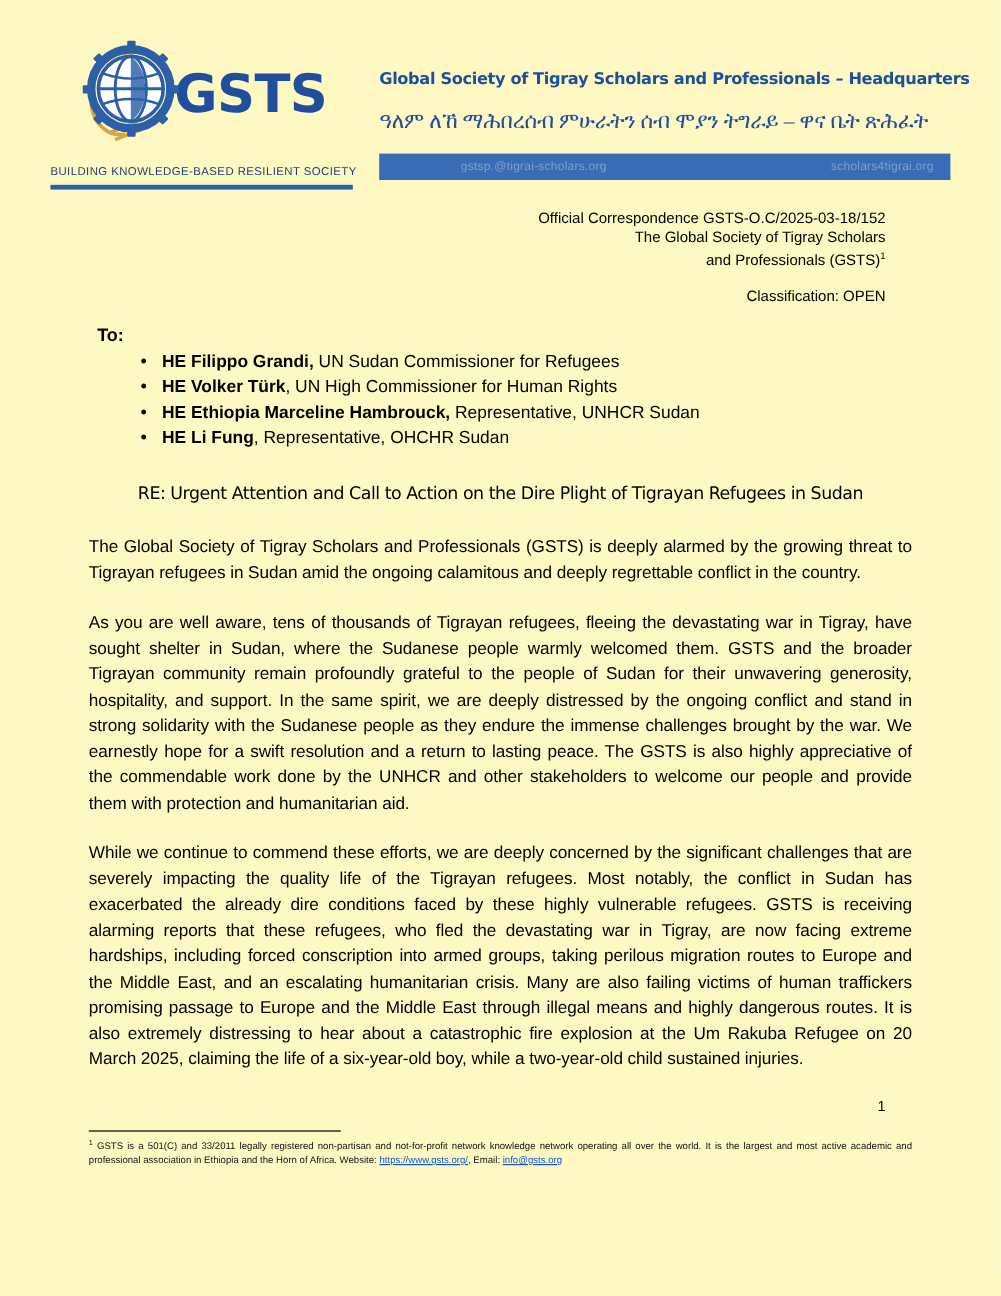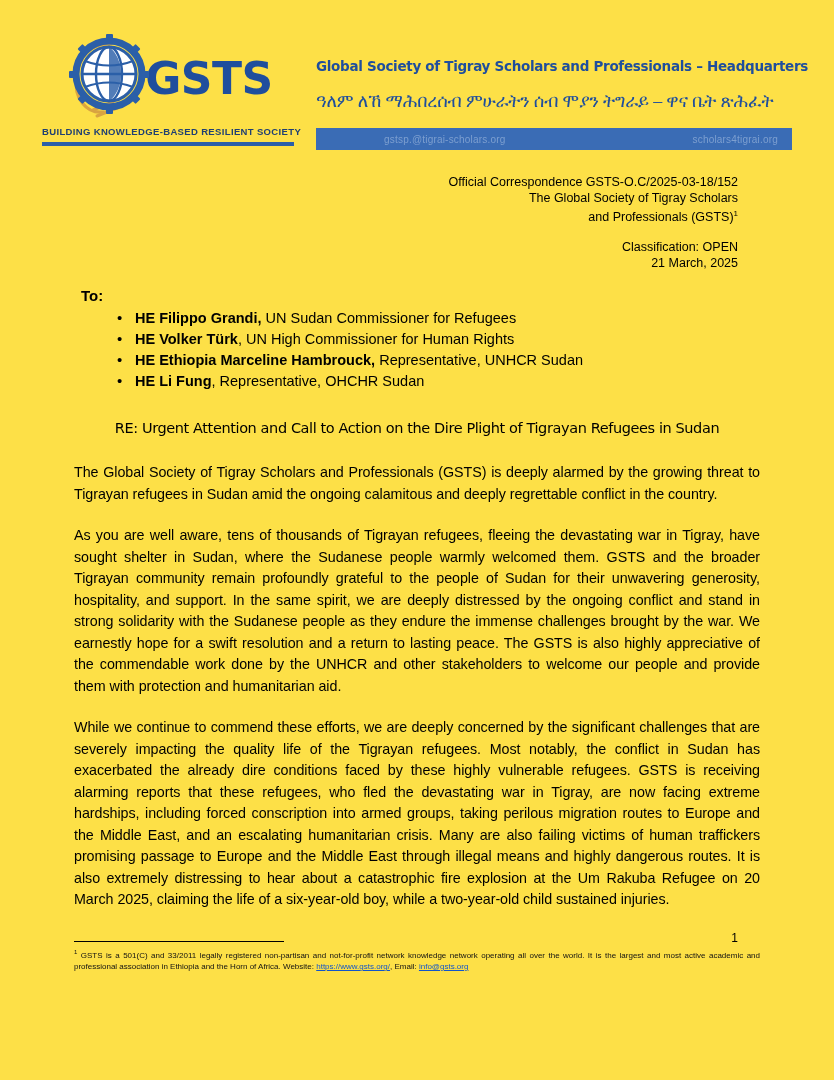--- a/index.html
+++ b/index.html
@@ -10,21 +10,21 @@
   body {
     width: 834px; height: 1080px;
     font-family: "Liberation Sans", sans-serif;
     color: #000;
     position: relative;
     overflow: hidden;
   }
   .page {
     width: 834px; height: 1080px;
     position: relative;
-    background: #fde047;
+    background: #fef9c3;
     padding: 0;
   }
 
   
   .header {
     position: relative;
     height: 160px;
   }
   .logo-block {
     position: absolute;
@@ -48,24 +48,24 @@
     font-weight: bold;
     font-size: 44px;
     letter-spacing: -0.5px;
     color: #1F4E9D;
     line-height: 1;
     margin-left: -4px;
     margin-top: 6px;
   }
   .logo-tagline {
     font-size: 9.5px;
-    font-weight: bold;
+    font-weight: normal;
     letter-spacing: 0.35px;
     color: #1F3F73;
-    margin-top: 4px;
+    margin-top: 16px;
     white-space: nowrap;
   }
   .logo-underline {
     margin-top: 5px;
     height: 4px;
     background: #2B5FA8;
     width: 252px;
   }
 
   .header-right {
@@ -243,21 +243,20 @@
       <span>gstsp.@tigrai-scholars.org</span>
       <span>scholars4tigrai.org</span>
     </div>
   </div>
 
   <div class="meta">
     <div>Official Correspondence GSTS-O.C/2025-03-18/152</div>
     <div>The Global Society of Tigray Scholars</div>
     <div><span>and Professionals (GSTS)</span><span class="sup">1</span></div>
     <div class="meta-block2">Classification: OPEN</div>
-    <div>21 March, 2025</div>
   </div>
 
   <div class="to-wrap">
     <div class="to-label">To:</div>
     <ul class="recipients">
       <li><span class="rname">HE Filippo Grandi,</span><span> UN Sudan Commissioner for Refugees</span></li>
       <li><span class="rname">HE Volker Türk</span><span>, UN High Commissioner for Human Rights</span></li>
       <li><span class="rname">HE Ethiopia Marceline Hambrouck,</span><span> Representative, UNHCR Sudan</span></li>
       <li><span class="rname">HE Li Fung</span><span>, Representative, OHCHR Sudan</span></li>
     </ul>

